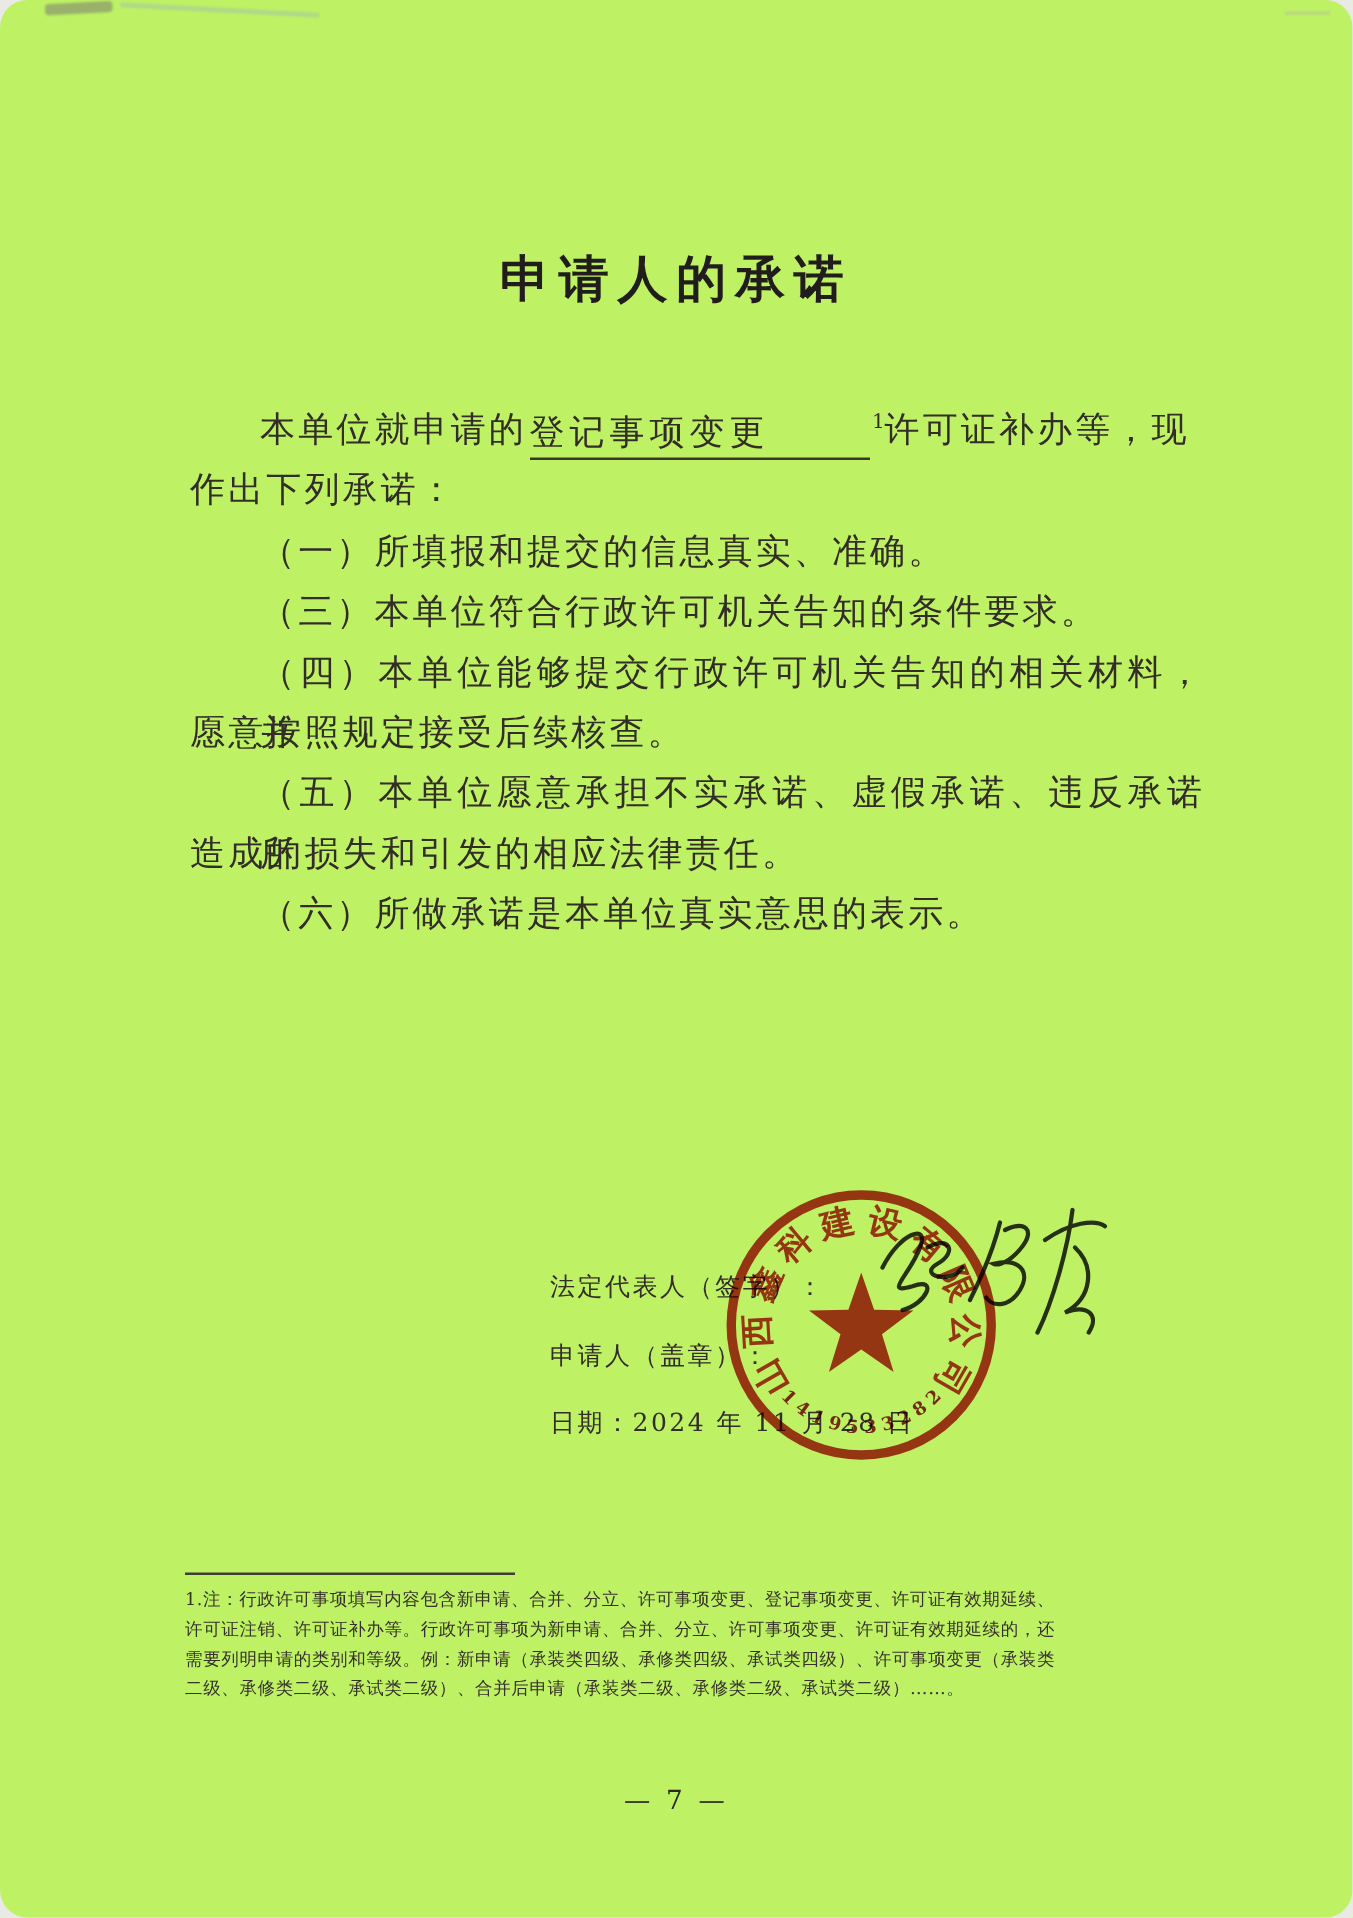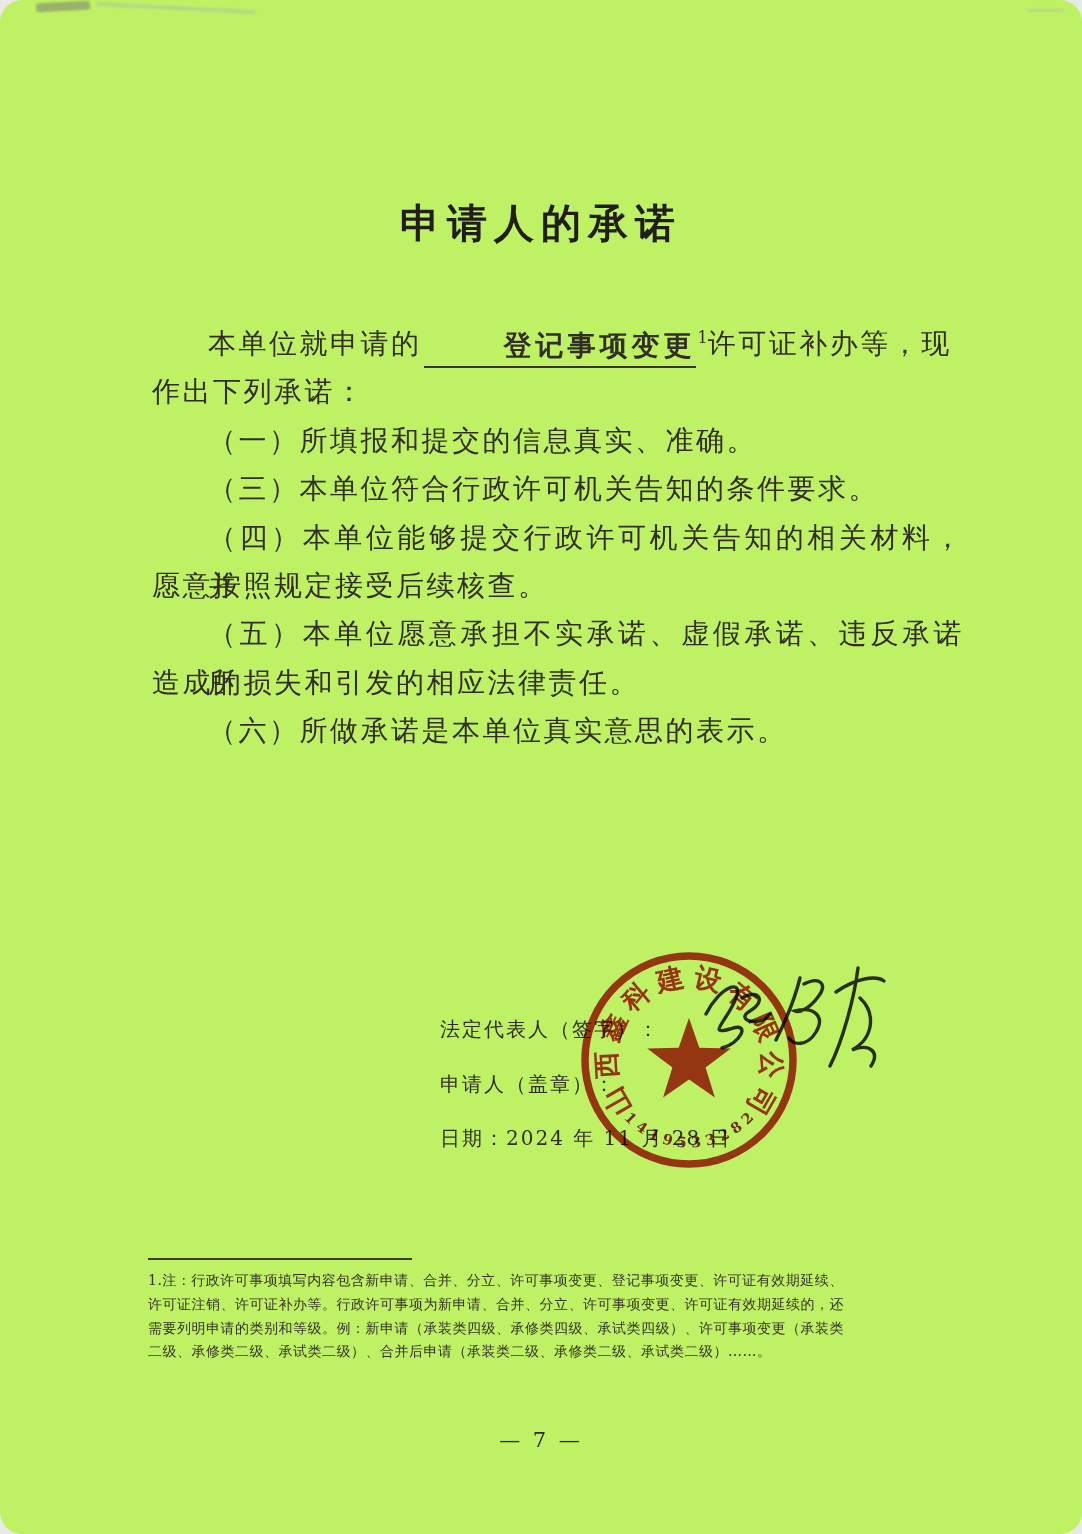--- a/index.html
+++ b/index.html
@@ -29,24 +29,23 @@
     position:absolute;left:152px;top:320px;width:812px;
     font-size:28px;letter-spacing:2.5px;line-height:48.4px;
     color:#322d27;
   }
   .bline{height:48.4px;white-space:nowrap;}
   .bline.indent{padding-left:56px;}
   .bline.fill{white-space:normal;text-align:justify;text-align-last:justify;}
   .blank{
     display:inline-block;width:272px;
     border-bottom:2px solid #3a352f;
-    text-align:right;letter-spacing:4px;
+    text-align:left;letter-spacing:4px;
     line-height:40px;vertical-align:bottom;
     margin:0 2px;
-    font-weight:bold;
   }
   sup.fnref{font-size:16px;letter-spacing:0;vertical-align:super;line-height:0;}
 
   .sigblock{
     position:absolute;left:440px;top:1002px;
     font-size:20px;letter-spacing:2px;line-height:54.5px;
     color:#322d27;
   }
   .sigline{height:54.5px;white-space:nowrap;}
 

